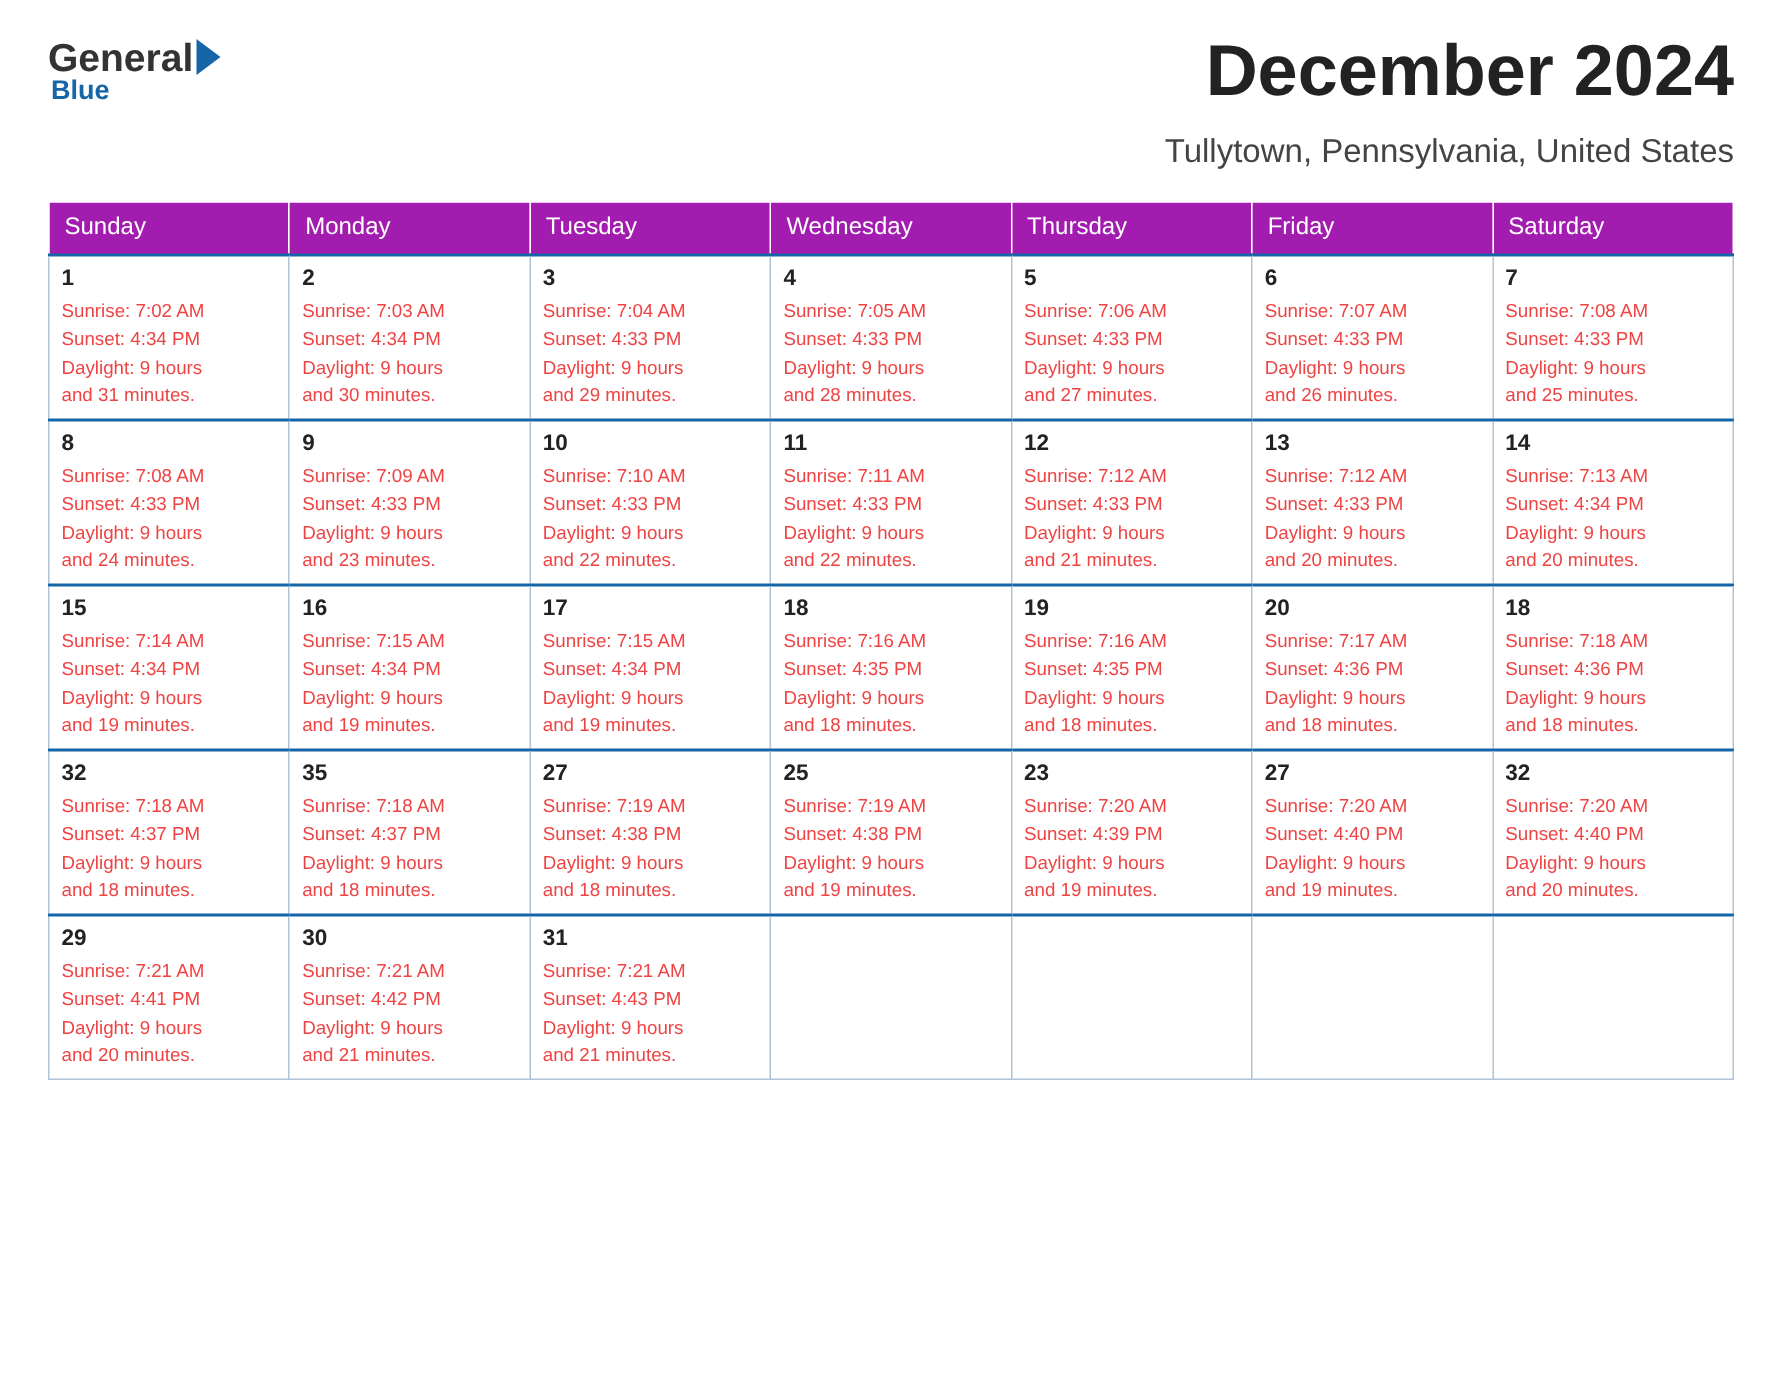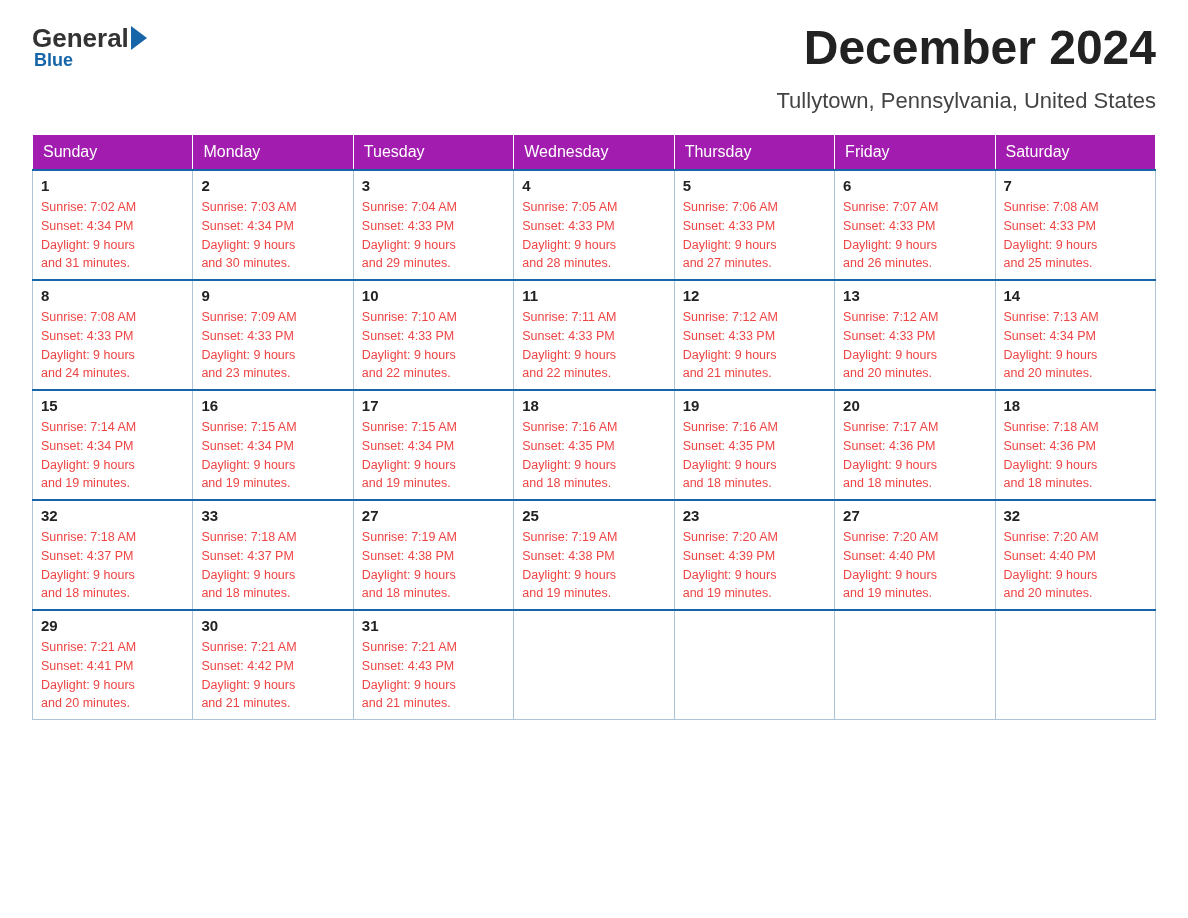--- a/index.html
+++ b/index.html
@@ -239,21 +239,21 @@
           <div class="day-number">18</div>
           <div class="day-info">Sunrise: 7:18 AM<br>Sunset: 4:36 PM<br>Daylight: 9 hours<br>and 18 minutes.</div>
         </td>
       </tr>
       <tr class="week-row">
         <td>
           <div class="day-number">32</div>
           <div class="day-info">Sunrise: 7:18 AM<br>Sunset: 4:37 PM<br>Daylight: 9 hours<br>and 18 minutes.</div>
         </td>
         <td>
-          <div class="day-number">33</div>
+          <div class="day-number">35</div>
           <div class="day-info">Sunrise: 7:18 AM<br>Sunset: 4:37 PM<br>Daylight: 9 hours<br>and 18 minutes.</div>
         </td>
         <td>
           <div class="day-number">27</div>
           <div class="day-info">Sunrise: 7:19 AM<br>Sunset: 4:38 PM<br>Daylight: 9 hours<br>and 18 minutes.</div>
         </td>
         <td>
           <div class="day-number">25</div>
           <div class="day-info">Sunrise: 7:19 AM<br>Sunset: 4:38 PM<br>Daylight: 9 hours<br>and 19 minutes.</div>
         </td>

